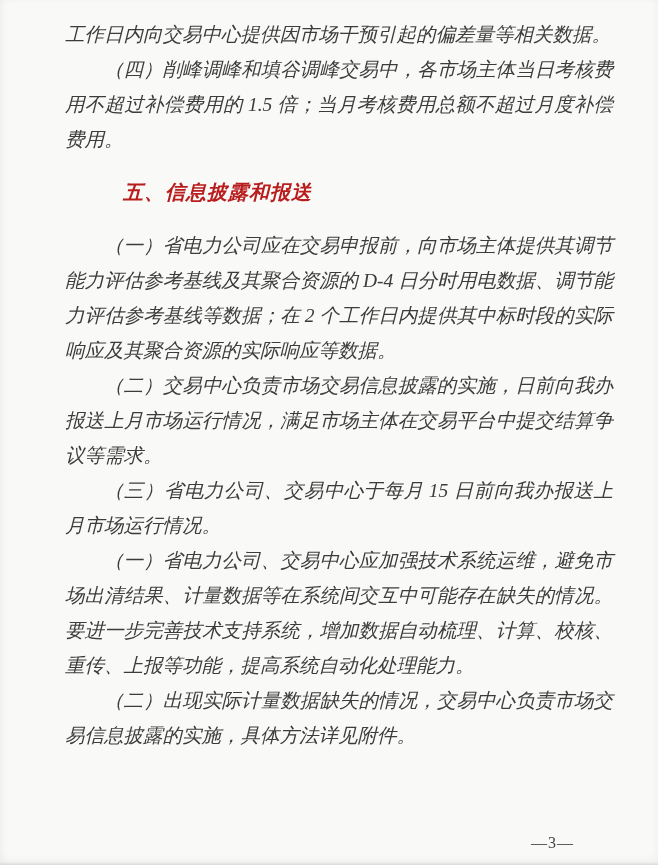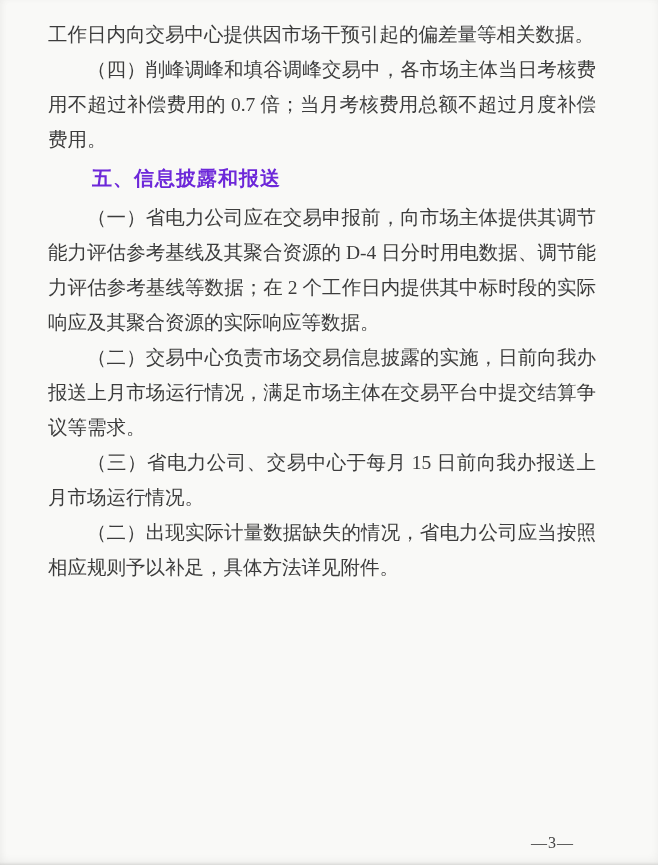--- a/index.html
+++ b/index.html
@@ -13,43 +13,44 @@
     height: 865px;
     margin: 0;
     background: #f9f9f7;
     overflow: hidden;
     box-shadow: inset 0 -4px 8px rgba(0,0,0,0.05), inset 3px 0 6px rgba(0,0,0,0.02);
     font-family: "Liberation Serif", "DejaVu Serif", serif;
     color: #3c3c3c;
   }
   .content {
     position: absolute;
-    left: 48px;
+    left: 65px;
     top: 17px;
     width: 548px;
     font-size: 19.5px;
     line-height: 35px;
     text-align: justify;
     text-justify: inter-character;
+    font-style: italic;
   }
   .para {
     margin: 0;
     padding: 0;
   }
   .para.indent {
     text-indent: 2em;
   }
   .heading {
-    margin: 4px;
+    margin: 18px;
     padding: 0;
     font-family: "Liberation Sans", "DejaVu Sans", sans-serif;
     font-weight: 700;
     font-size: 20px;
     line-height: 35px;
-    color: #6d28d9;
+    color: #b91c1c;
     text-indent: 2em;
     letter-spacing: 1px;
   }
   .page-number {
     position: absolute;
     top: 834px;
     right: 84px;
     font-size: 16px;
     line-height: 18px;
     color: #444444;
@@ -64,24 +65,25 @@
     background: linear-gradient(to bottom, rgba(0,0,0,0), rgba(0,0,0,0.08));
     pointer-events: none;
   }
 </style>
 </head>
 <body>
 
 <div class="page">
   <div class="content">
     <p class="para">工作日内向交易中心提供因市场干预引起的偏差量等相关数据。</p>
-    <p class="para indent">（四）削峰调峰和填谷调峰交易中，各市场主体当日考核费用不超过补偿费用的 0.7 倍；当月考核费用总额不超过月度补偿费用。</p>
+    <p class="para indent">（四）削峰调峰和填谷调峰交易中，各市场主体当日考核费用不超过补偿费用的 1.5 倍；当月考核费用总额不超过月度补偿费用。</p>
     <h2 class="heading">五、信息披露和报送</h2>
     <p class="para indent">（一）省电力公司应在交易申报前，向市场主体提供其调节能力评估参考基线及其聚合资源的 D-4 日分时用电数据、调节能力评估参考基线等数据；在 2 个工作日内提供其中标时段的实际响应及其聚合资源的实际响应等数据。</p>
     <p class="para indent">（二）交易中心负责市场交易信息披露的实施，日前向我办报送上月市场运行情况，满足市场主体在交易平台中提交结算争议等需求。</p>
     <p class="para indent">（三）省电力公司、交易中心于每月 15 日前向我办报送上月市场运行情况。</p>
-    <p class="para indent">（二）出现实际计量数据缺失的情况，省电力公司应当按照相应规则予以补足，具体方法详见附件。</p>
+    <p class="para indent">（一）省电力公司、交易中心应加强技术系统运维，避免市场出清结果、计量数据等在系统间交互中可能存在缺失的情况。要进一步完善技术支持系统，增加数据自动梳理、计算、校核、重传、上报等功能，提高系统自动化处理能力。</p>
+    <p class="para indent">（二）出现实际计量数据缺失的情况，交易中心负责市场交易信息披露的实施，具体方法详见附件。</p>
   </div>
 
   <div class="page-number">—3—</div>
 
   <div class="scan-edge-bottom"></div>
 </div>
 
 </body></html>

